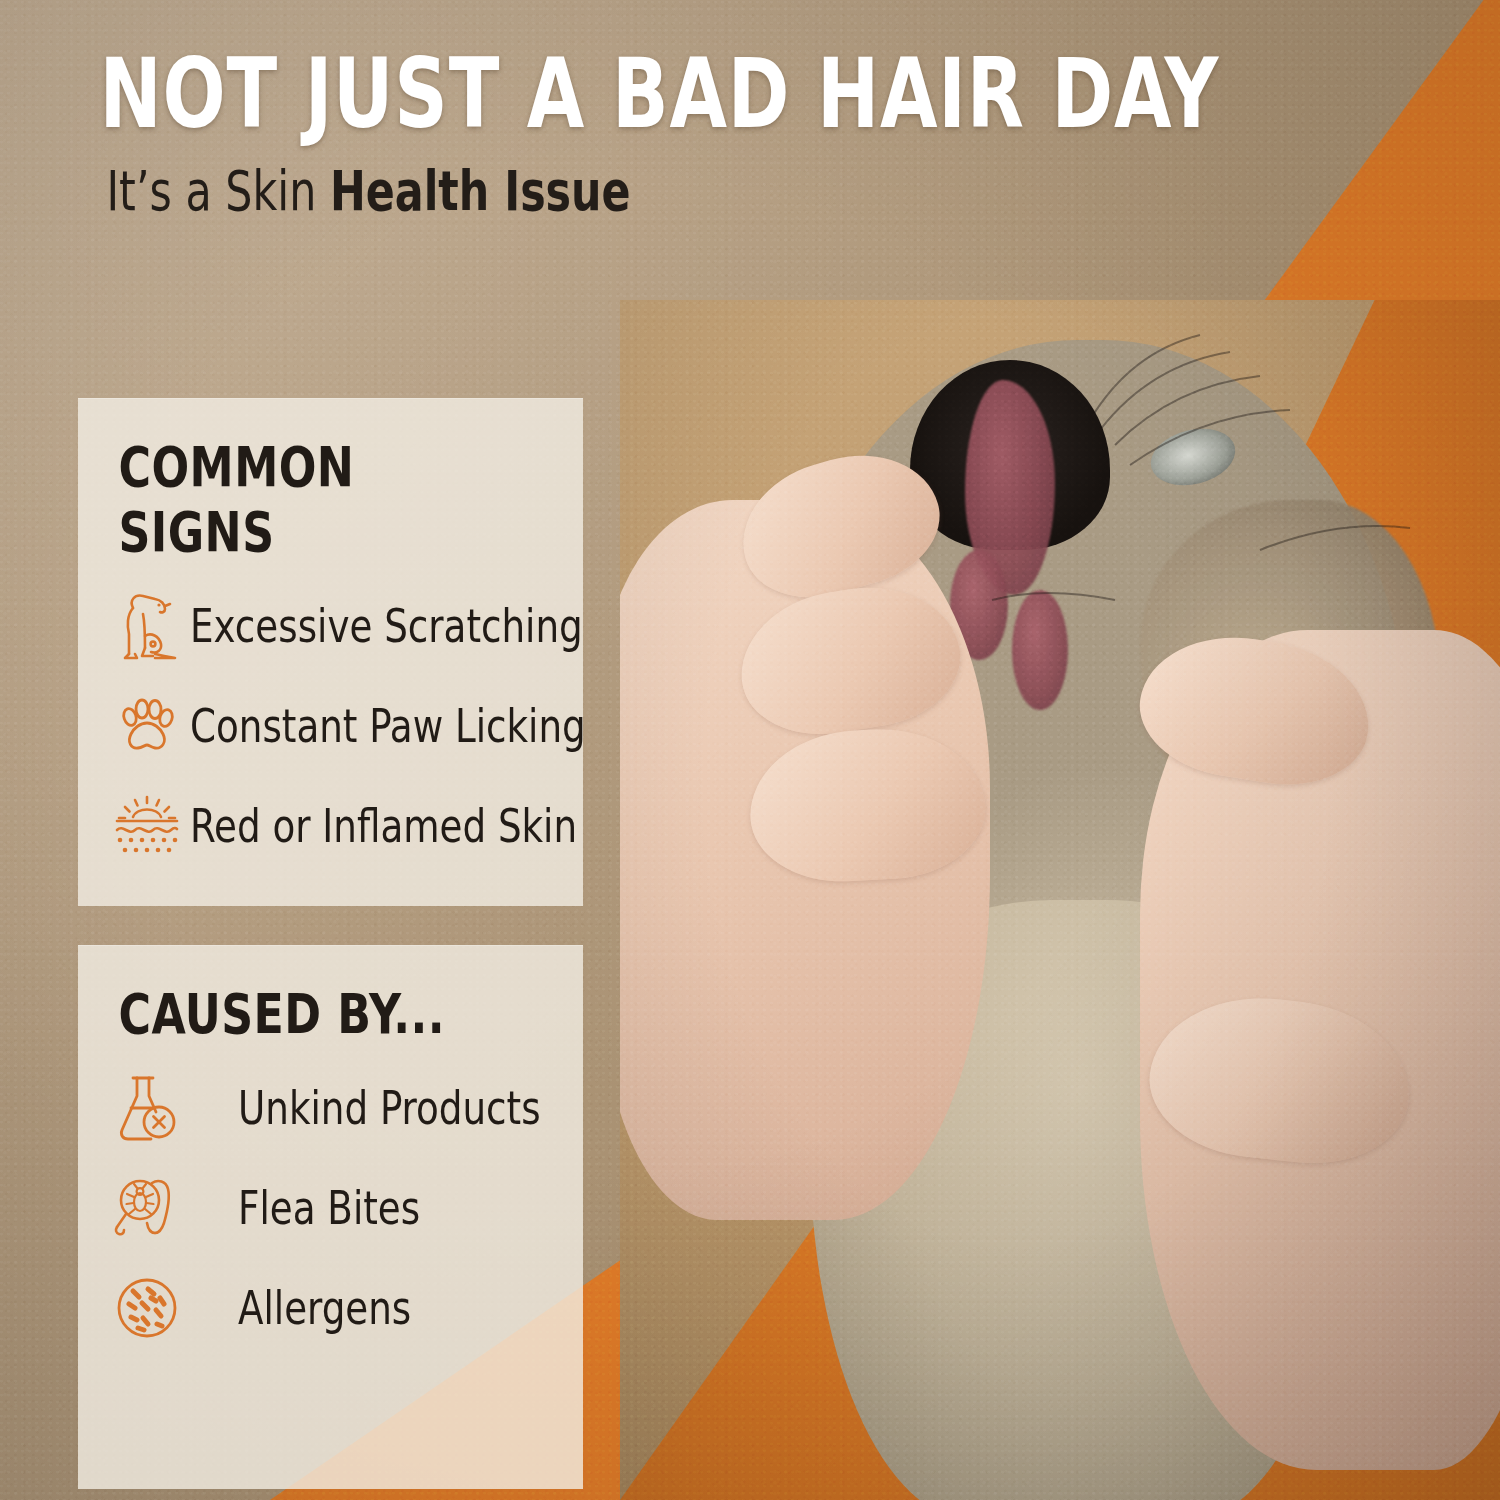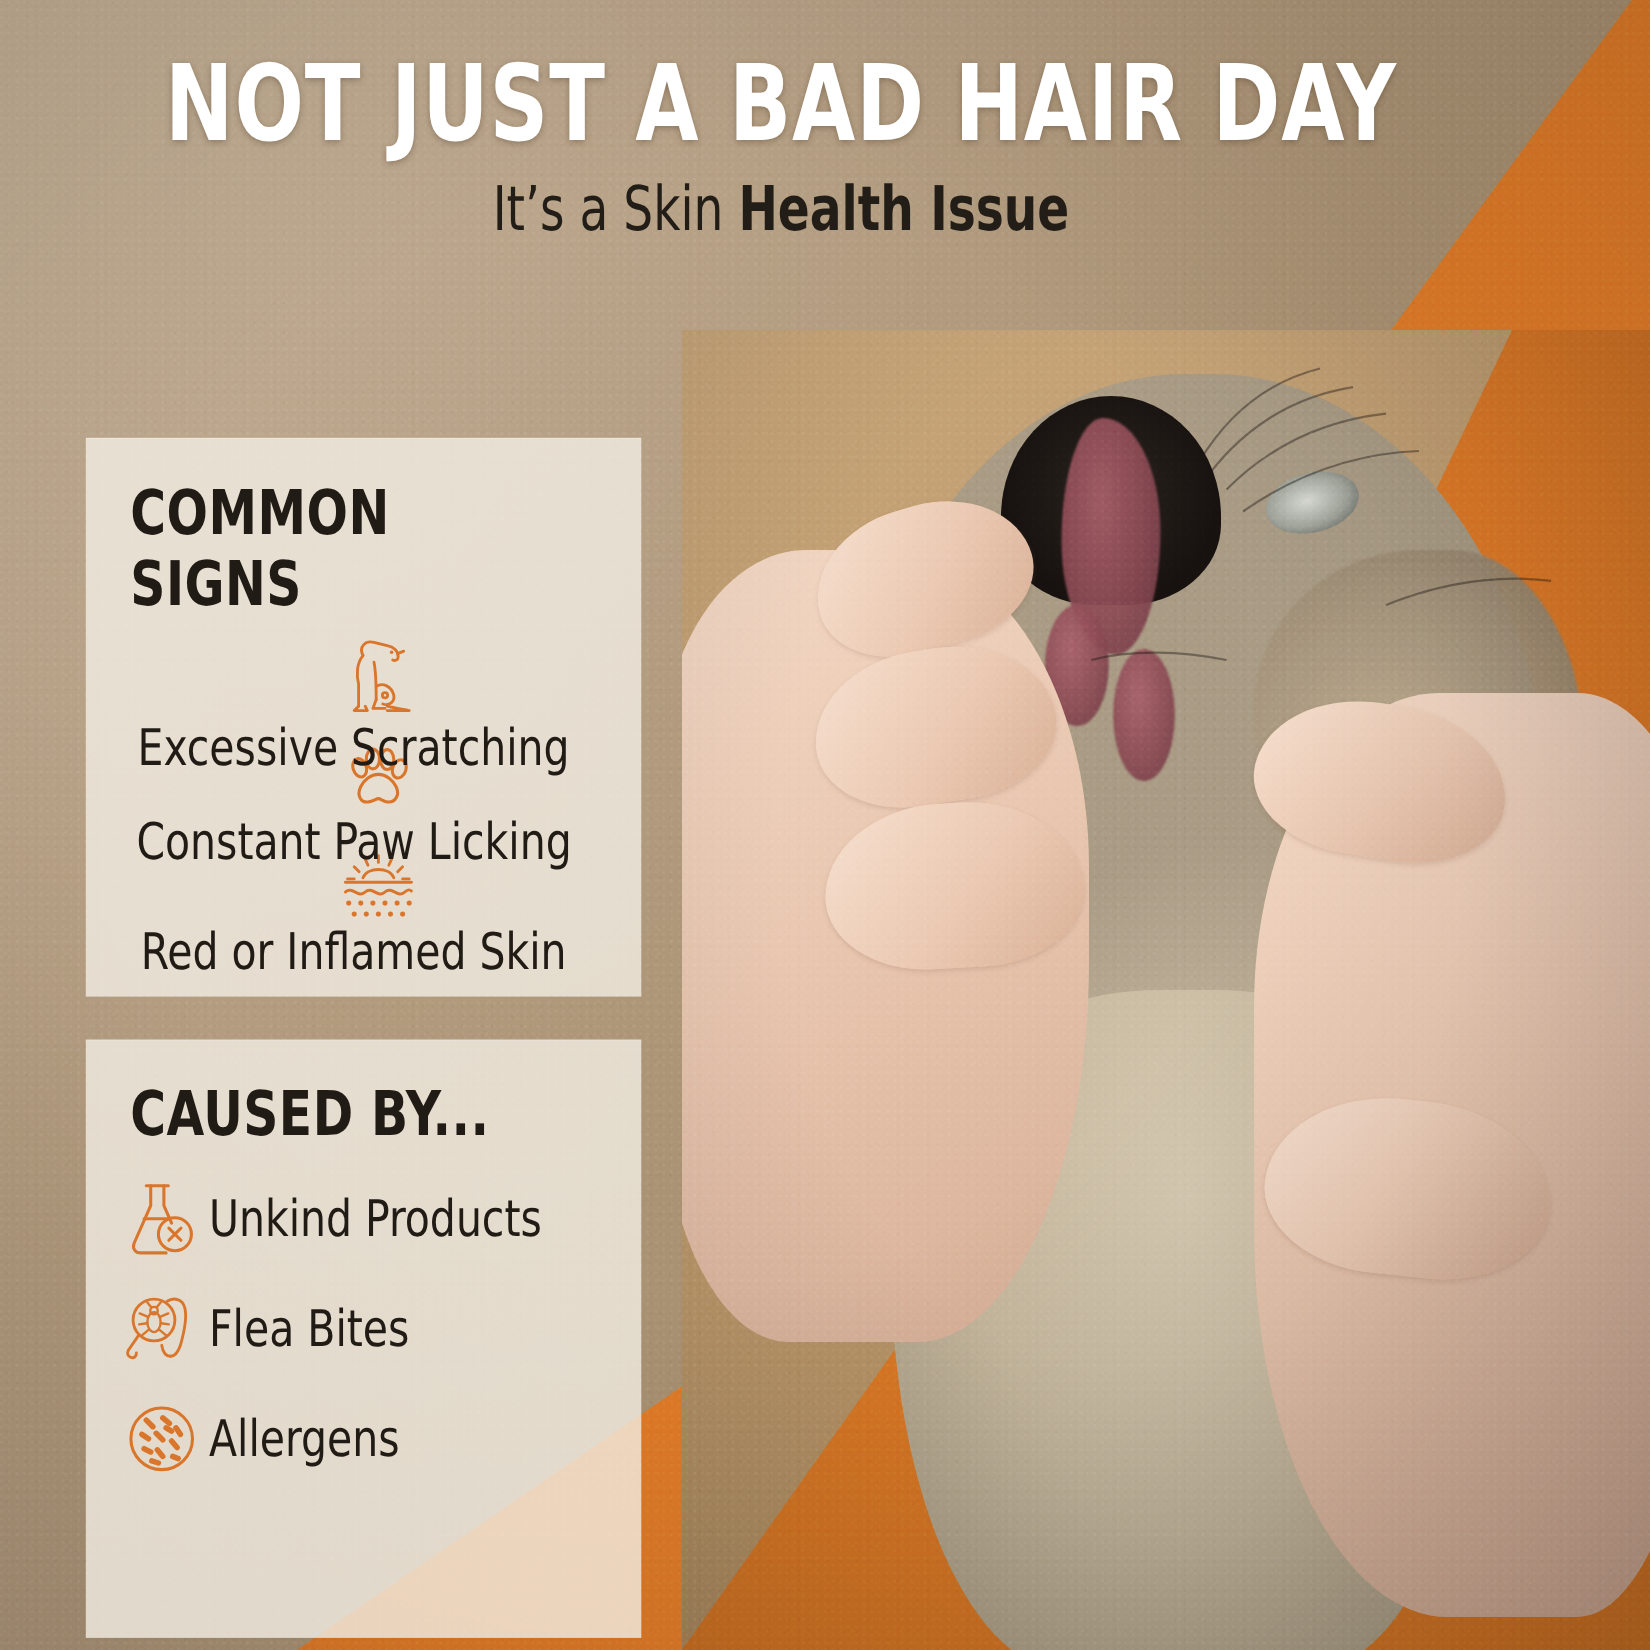--- a/index.html
+++ b/index.html
@@ -128,21 +128,21 @@
     border-radius:40% 30% 30% 42%/34% 30% 48% 42%;
   }
   .fr1{right:130px;top:340px;width:230px;height:140px;transform:rotate(9deg);}
   .fr2{right:90px;top:700px;width:260px;height:160px;transform:rotate(6deg);}
   .photo-shade{
     position:absolute;inset:0;
     background:radial-gradient(ellipse at 45% 40%, rgba(0,0,0,0) 45%, rgba(0,0,0,.14) 100%);
   }
 
   
-  .title-wrap{position:absolute;left:0;top:46px;width:1420px;text-align:center;z-index:6;}
+  .title-wrap{position:absolute;left:0;top:46px;width:1420px;z-index:6;}
   .main-title{
     font-family:"Liberation Sans Narrow","DejaVu Sans Condensed","Liberation Sans",sans-serif;
     font-weight:700;font-size:96px;letter-spacing:1px;color:#ffffff;line-height:1.02;
     transform:scaleX(.86);transform-origin:center;
     text-shadow:0 2px 6px rgba(60,40,20,.35);
     margin:0;white-space:nowrap;
   }
   .subtitle{
     margin:18px 0 0 0;font-size:56px;color:#231d18;line-height:1.05;white-space:nowrap;
     font-family:"Liberation Sans Narrow","DejaVu Sans Condensed","Liberation Sans",sans-serif;
@@ -167,22 +167,22 @@
   }
   .rows{padding:10px 0 0 26px;}
   .row{display:flex;align-items:center;height:100px;}
   .row-icon{width:86px;min-width:86px;display:flex;align-items:center;justify-content:center;}
   .row-icon svg{display:block;}
   .row-label{
     font-family:"Liberation Sans Narrow","DejaVu Sans Condensed","Liberation Sans",sans-serif;
     font-weight:400;font-size:46px;color:#211b16;white-space:nowrap;
     transform:scaleX(.90);transform-origin:left center;
   }
-  .card-1 .row{height:100px;flex-direction:column;}
-  .card-2 .row{height:100px;}
+  .card-1 .row{height:100px;}
+  .card-2 .row{height:100px;gap:48px;}
 </style>
 </head>
 <body>
 
 <div id="poster">
 
   <div class="wedge wedge-tr"></div>
   <div class="wedge wedge-bottom"></div>
 
   <div class="photo">

